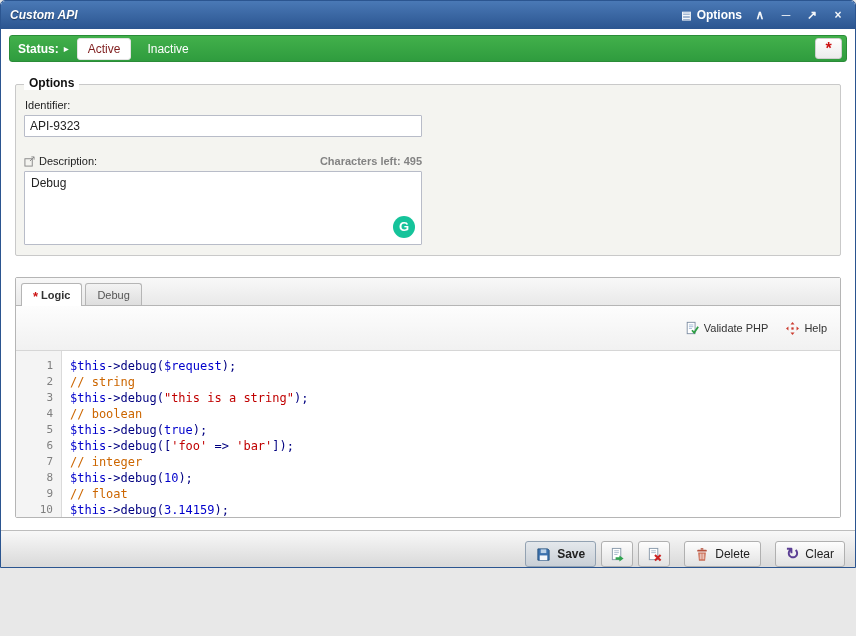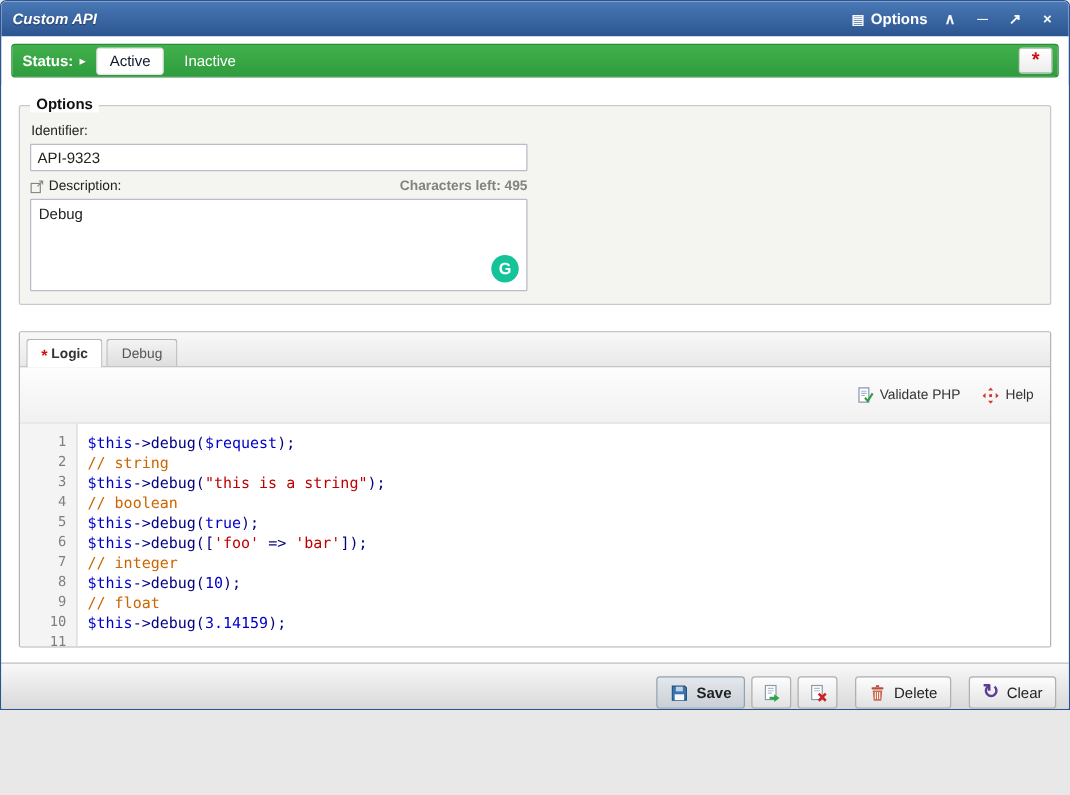--- a/index.html
+++ b/index.html
@@ -25,21 +25,21 @@
   
   .statusbar {
     margin:6px 8px; height:27px; flex:0 0 27px;
     border:1px solid var(--status-border,#2a8c38); border-radius:3px;
     background:linear-gradient(var(--status-top,#42b04b), var(--status-bottom,#2f9c3e));
     display:flex; align-items:center; gap:5px; padding:0 4px 0 8px;
   }
   .status-label { color:#fff; font-size:12px; font-weight:bold; }
   .status-arrow { color:#fff; font-size:10px; margin-right:3px; }
   .seg-btn { font-family:inherit; font-size:12px; padding:3px 10px; border-radius:3px; border:1px solid transparent; background:transparent; color:#fff; cursor:pointer; }
-  .seg-active { background:#fff; color:#0f172a; border-color:#e3e3e3; }
+  .seg-active { background:#fff; color:#7f1d1d; border-color:#e3e3e3; }
   .flex-spacer { flex:1; }
   .req-btn {
     width:27px; height:21px; border:1px solid #cfcfcf; border-radius:3px;
     background:linear-gradient(#ffffff,#ececec); cursor:pointer;
     color:var(--required-red,#cc1111); font-size:16px; font-weight:bold; line-height:18px; text-align:center;
   }
   
   .content { flex:1; min-height:0; padding:8px 14px 0; display:flex; flex-direction:column; background:#fff; }
   .fieldset {
     position:relative; border:1px solid #c9c9c9; border-radius:2px;
@@ -47,21 +47,21 @@
   }
   .legend {
     position:absolute; top:-9px; left:8px; background:#fff; padding:0 5px;
     font-size:12px; font-weight:bold; color:#111;
   }
   .form-label { font-size:11px; color:#222; margin:4px 0 4px 1px; }
   .text-input {
     width:398px; height:22px; border:1px solid #b8bcc8; background:#fff;
     font-family:inherit; font-size:12px; color:#222; padding:2px 5px; border-radius:1px;
   }
-  .desc-row { width:398px; display:flex; align-items:flex-end; justify-content:space-between; margin:6px 0 4px; }
+  .desc-row { width:398px; display:flex; align-items:flex-end; justify-content:space-between; margin:18px 0 4px; }
   .desc-label-wrap { display:flex; align-items:center; gap:4px; font-size:11px; color:#222; }
   .chars-left { font-size:11px; font-weight:bold; color:#838383; }
   .textarea {
     position:relative; width:398px; height:74px; border:1px solid #b8bcc8; background:#fff;
     font-size:12px; color:#222; padding:4px 6px; border-radius:1px; cursor:text;
   }
   .grammarly {
     position:absolute; right:6px; bottom:6px; width:22px; height:22px; border-radius:50%;
     background:var(--grammarly-green,#15c39a); color:#fff; font-size:13px; font-weight:bold;
     text-align:center; line-height:22px; cursor:pointer;

